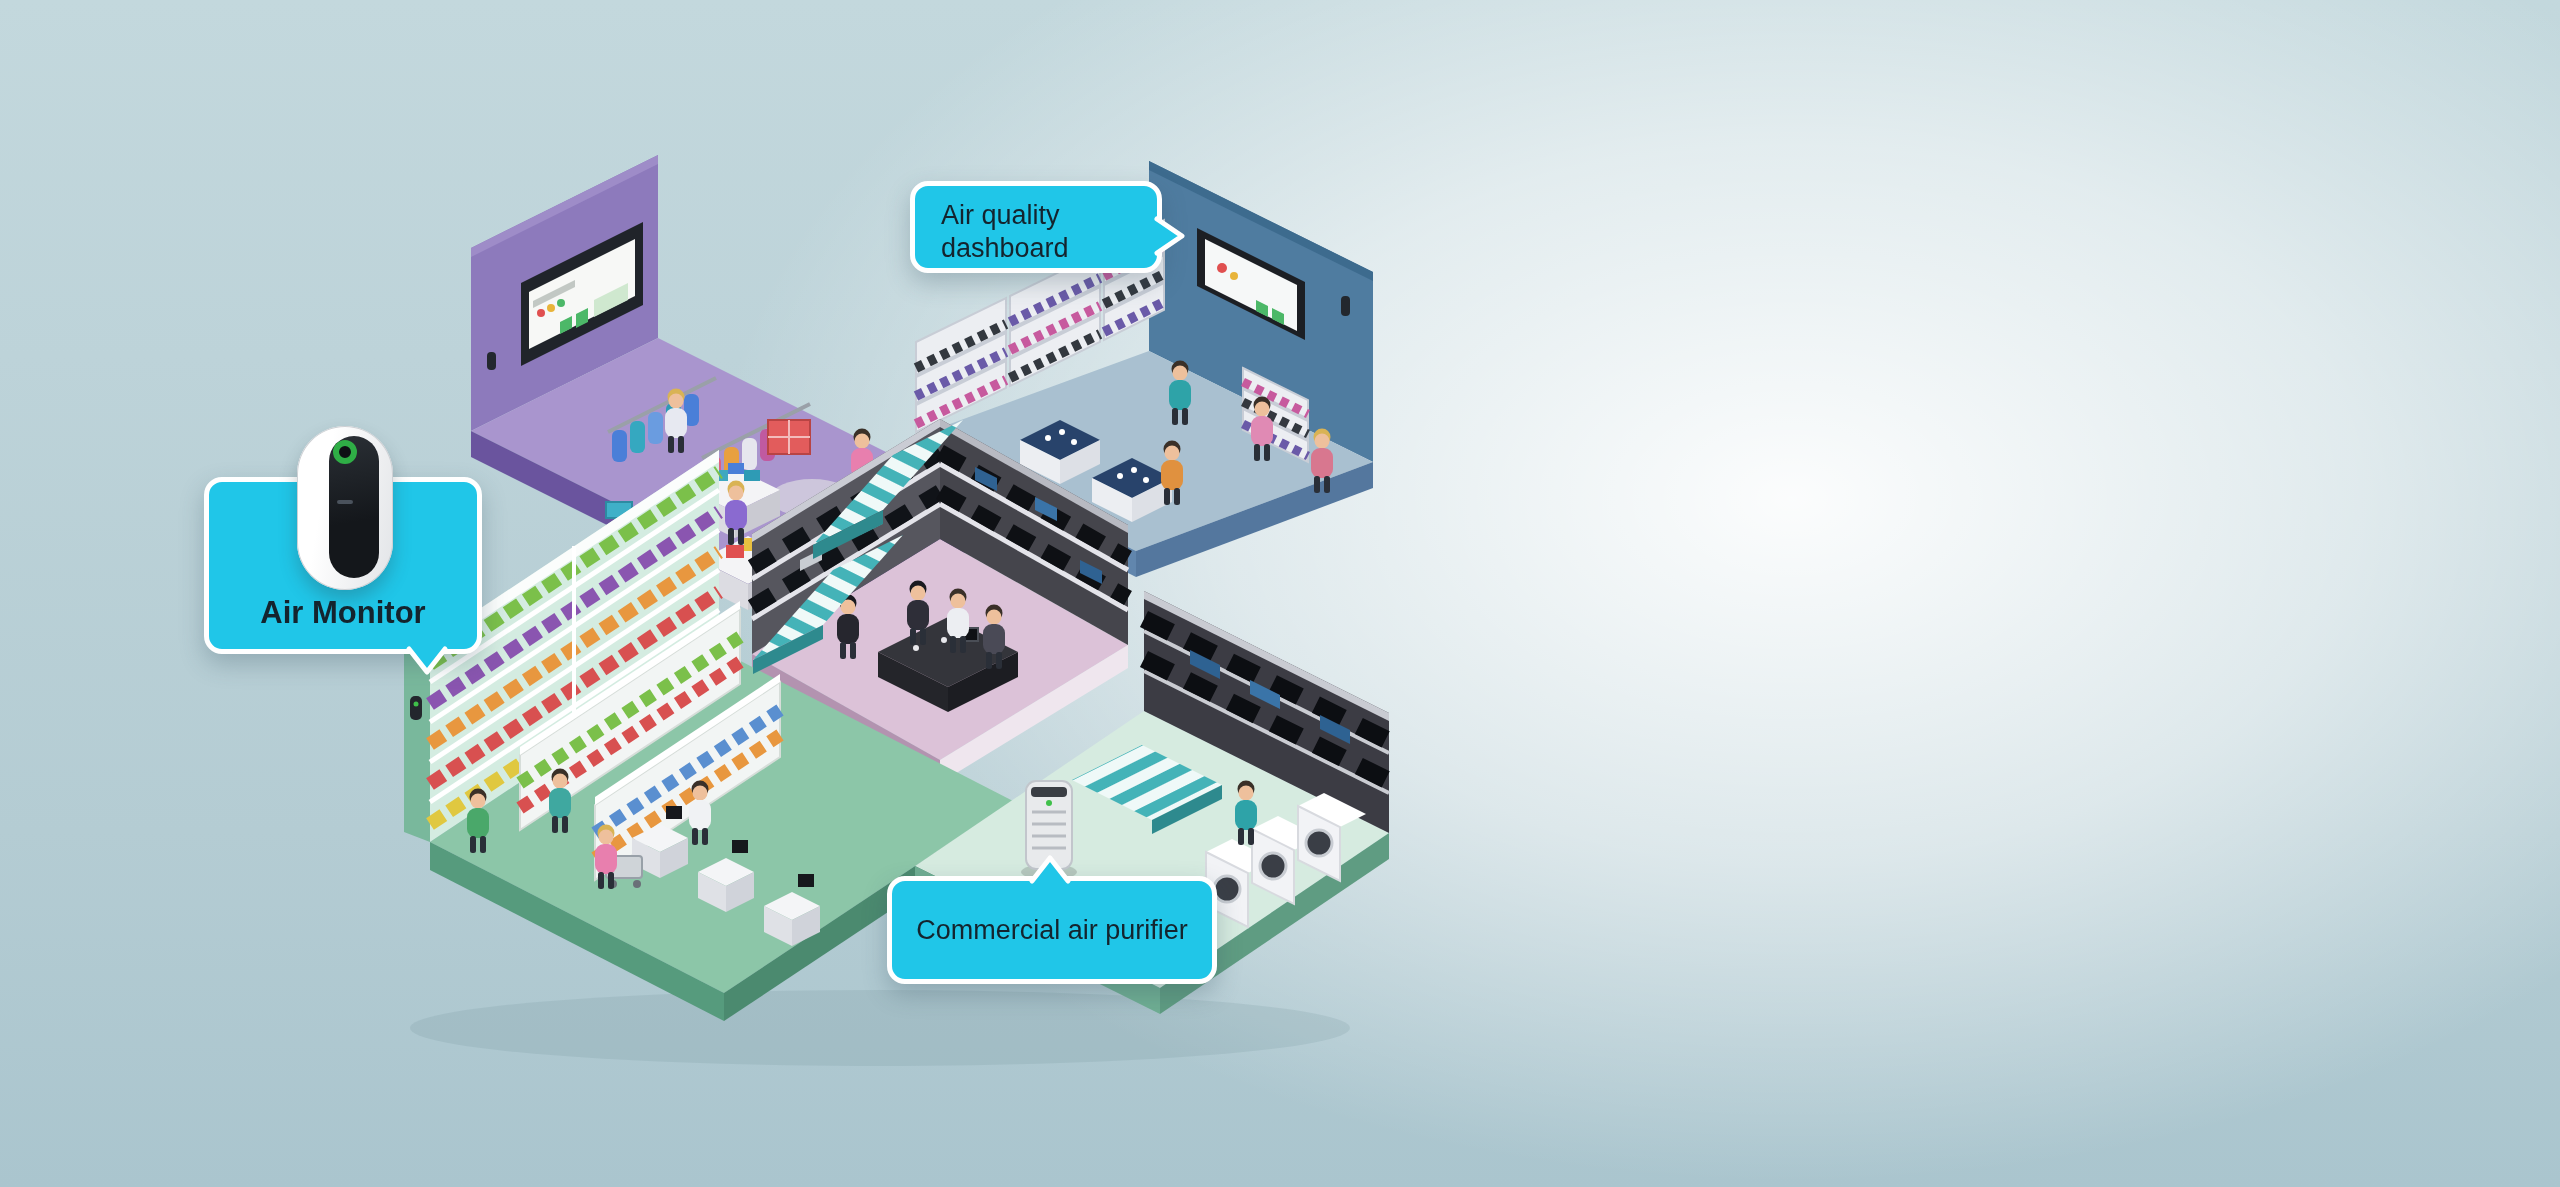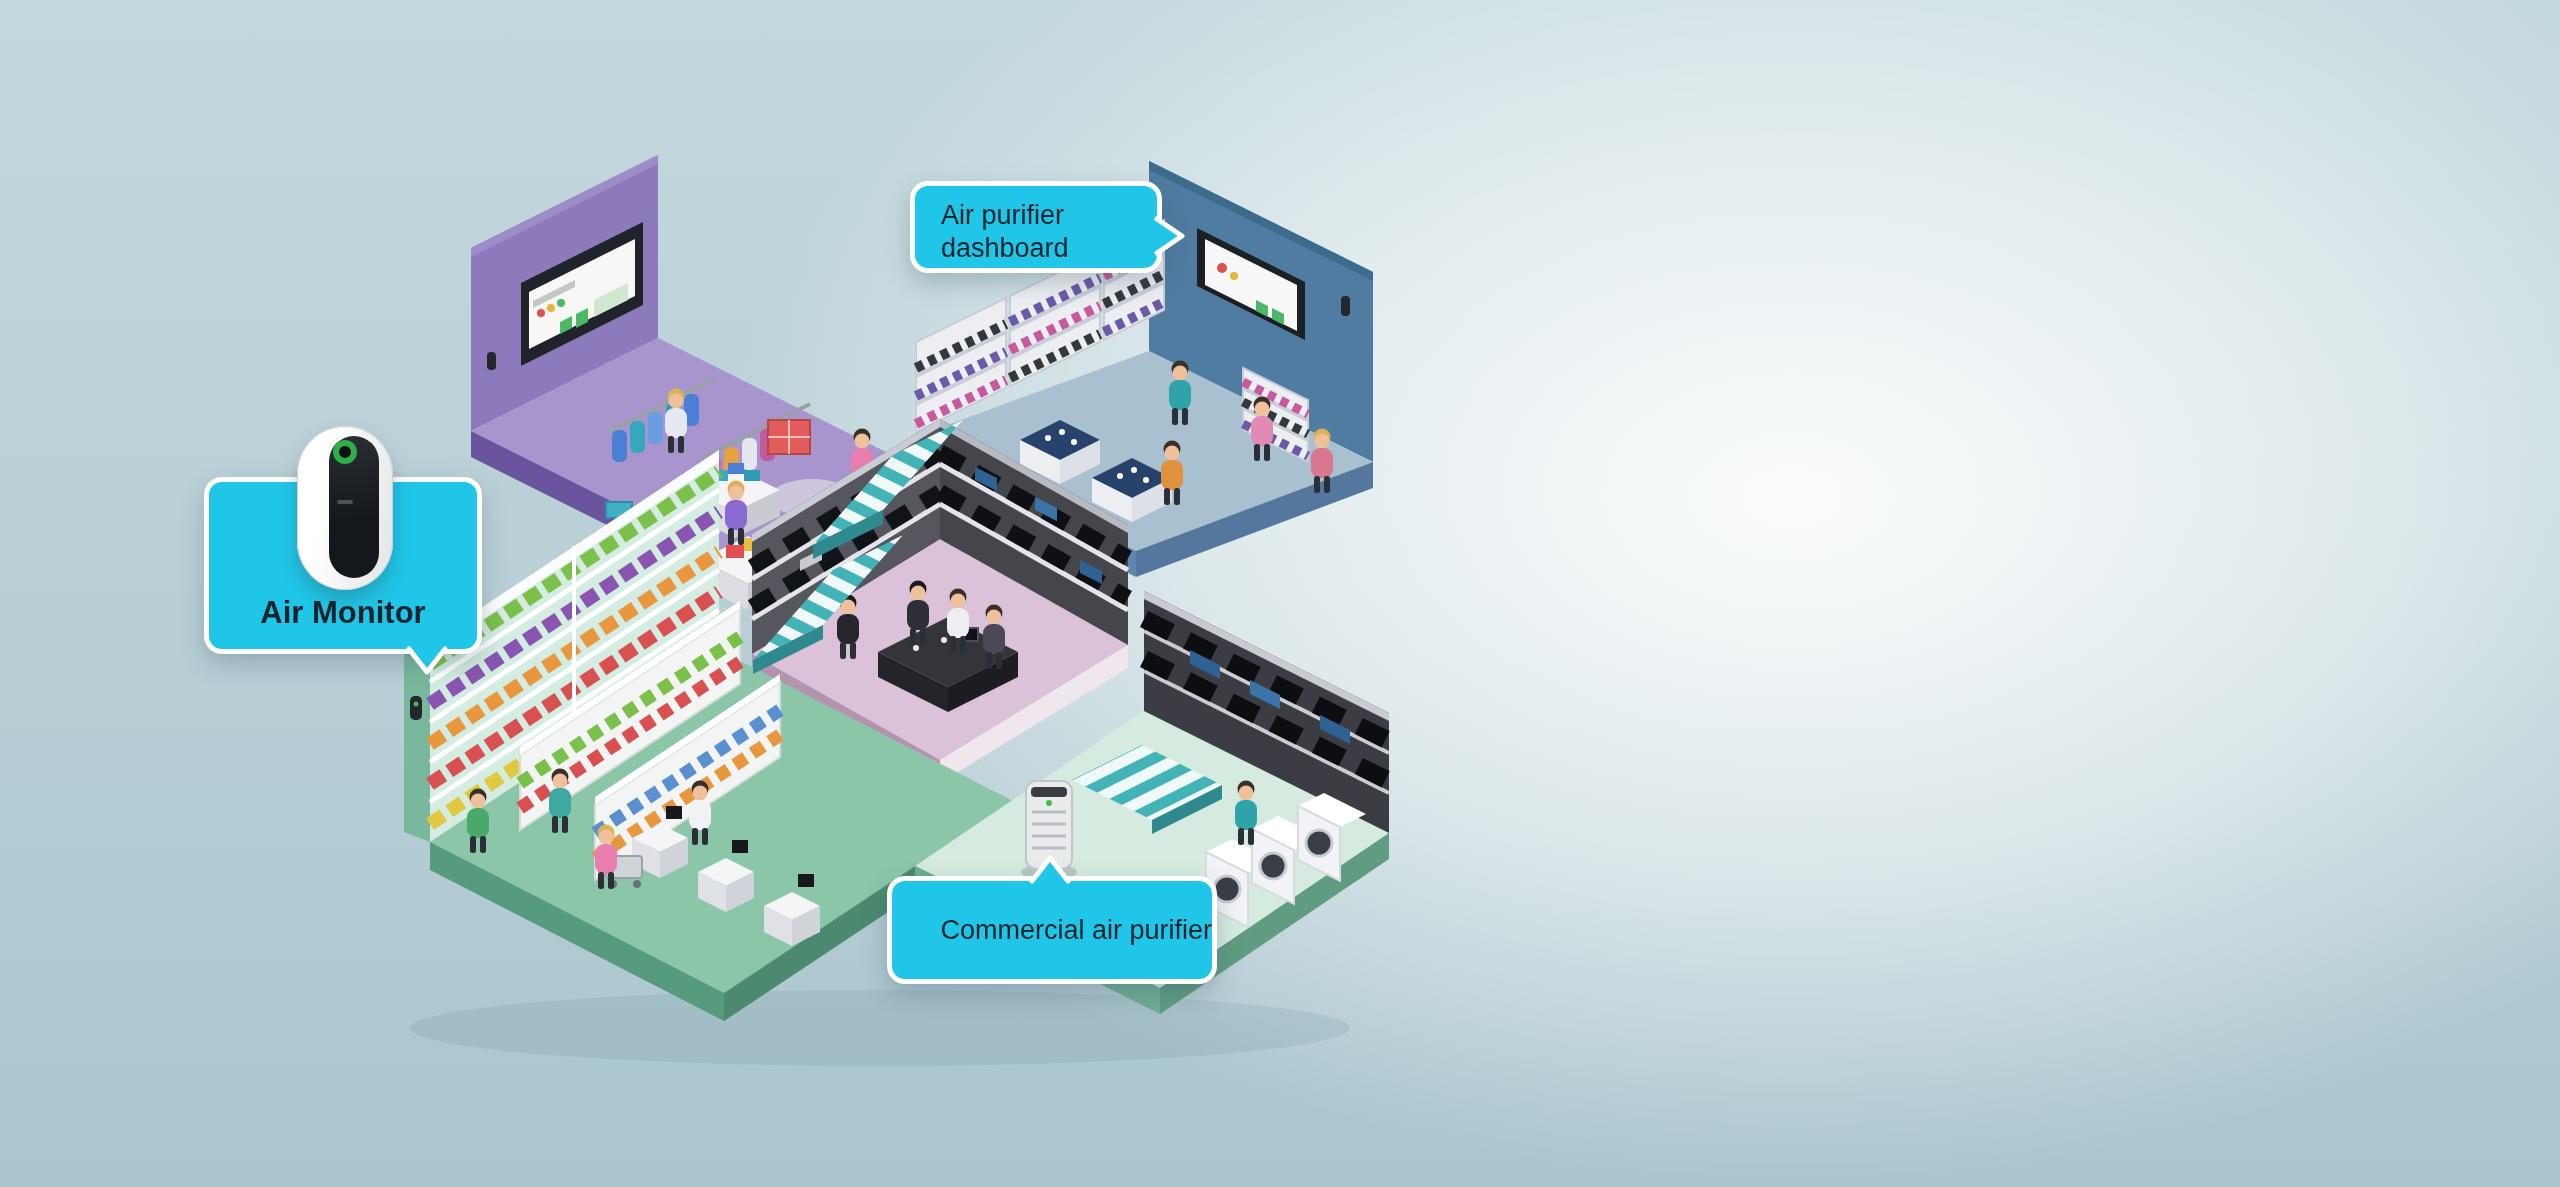--- a/index.html
+++ b/index.html
@@ -24,21 +24,21 @@
     box-shadow:0 10px 24px rgba(50,80,95,.28);
     color:var(--callout-text);
   }
   .callout-dashboard{left:910px;top:181px;width:252px;height:92px;}
   .callout-dashboard .label{position:absolute;left:26px;top:13px;width:180px;font-size:27px;line-height:33px;}
 
   .callout-monitor{left:204px;top:477px;width:278px;height:177px;}
   .monitor-label{position:absolute;left:0;right:0;bottom:18px;text-align:center;font-size:31px;font-weight:bold;margin-top:24px;}
 
   .callout-purifier{left:887px;top:876px;width:330px;height:108px;}
-  .purifier-label{position:absolute;left:0;right:0;top:50%;transform:translateY(-50%);text-align:right;font-size:27px;}
+  .purifier-label{position:absolute;left:0;right:0;top:50%;transform:translateY(-50%);text-align:center;font-size:27px;}
 
   .tail{position:absolute;}
   .tail svg{display:block;overflow:visible;position:absolute;left:0;top:0;}
   .tail-right{right:-27px;top:30px;width:28px;height:40px;}
   .tail-right::before{content:'';position:absolute;left:0;top:5px;width:8px;height:30px;background:var(--accent);}
   .tail-down{bottom:-26px;left:196px;width:44px;height:27px;}
   .tail-down::before{content:'';position:absolute;left:6px;top:1px;width:32px;height:7px;background:var(--accent);}
   .tail-up{top:-26px;left:136px;width:44px;height:27px;}
   .tail-up::before{content:'';position:absolute;left:6px;top:20px;width:32px;height:7px;background:var(--accent);}
 
@@ -382,21 +382,21 @@
       <polygon points="753,660 823,625 823,639 753,674" fill="#2e8a8e"></polygon>
     </g>
     <g>
       <polygon points="1072,780 1142,745 1222,785 1152,820" fill="url(#stepsB)"></polygon>
       <polygon points="1152,820 1222,785 1222,799 1152,834" fill="#2e8a8e"></polygon>
     </g>
   </g>
 </svg>
 
 <div class="callout callout-dashboard">
-  <span class="label">Air purifier dashboard</span>
+  <span class="label">Air quality dashboard</span>
   <div class="tail tail-right">
     <svg width="28" height="40" viewBox="0 0 28 40">
       <path d="M1,3 L26,20 L1,37" style="fill:var(--accent)" stroke="#ffffff" stroke-width="5" stroke-linejoin="round" stroke-linecap="round"></path>
     </svg>
   </div>
 </div>
 
 <div class="callout callout-monitor">
   <div class="device">
     <div class="device-screen"></div>

